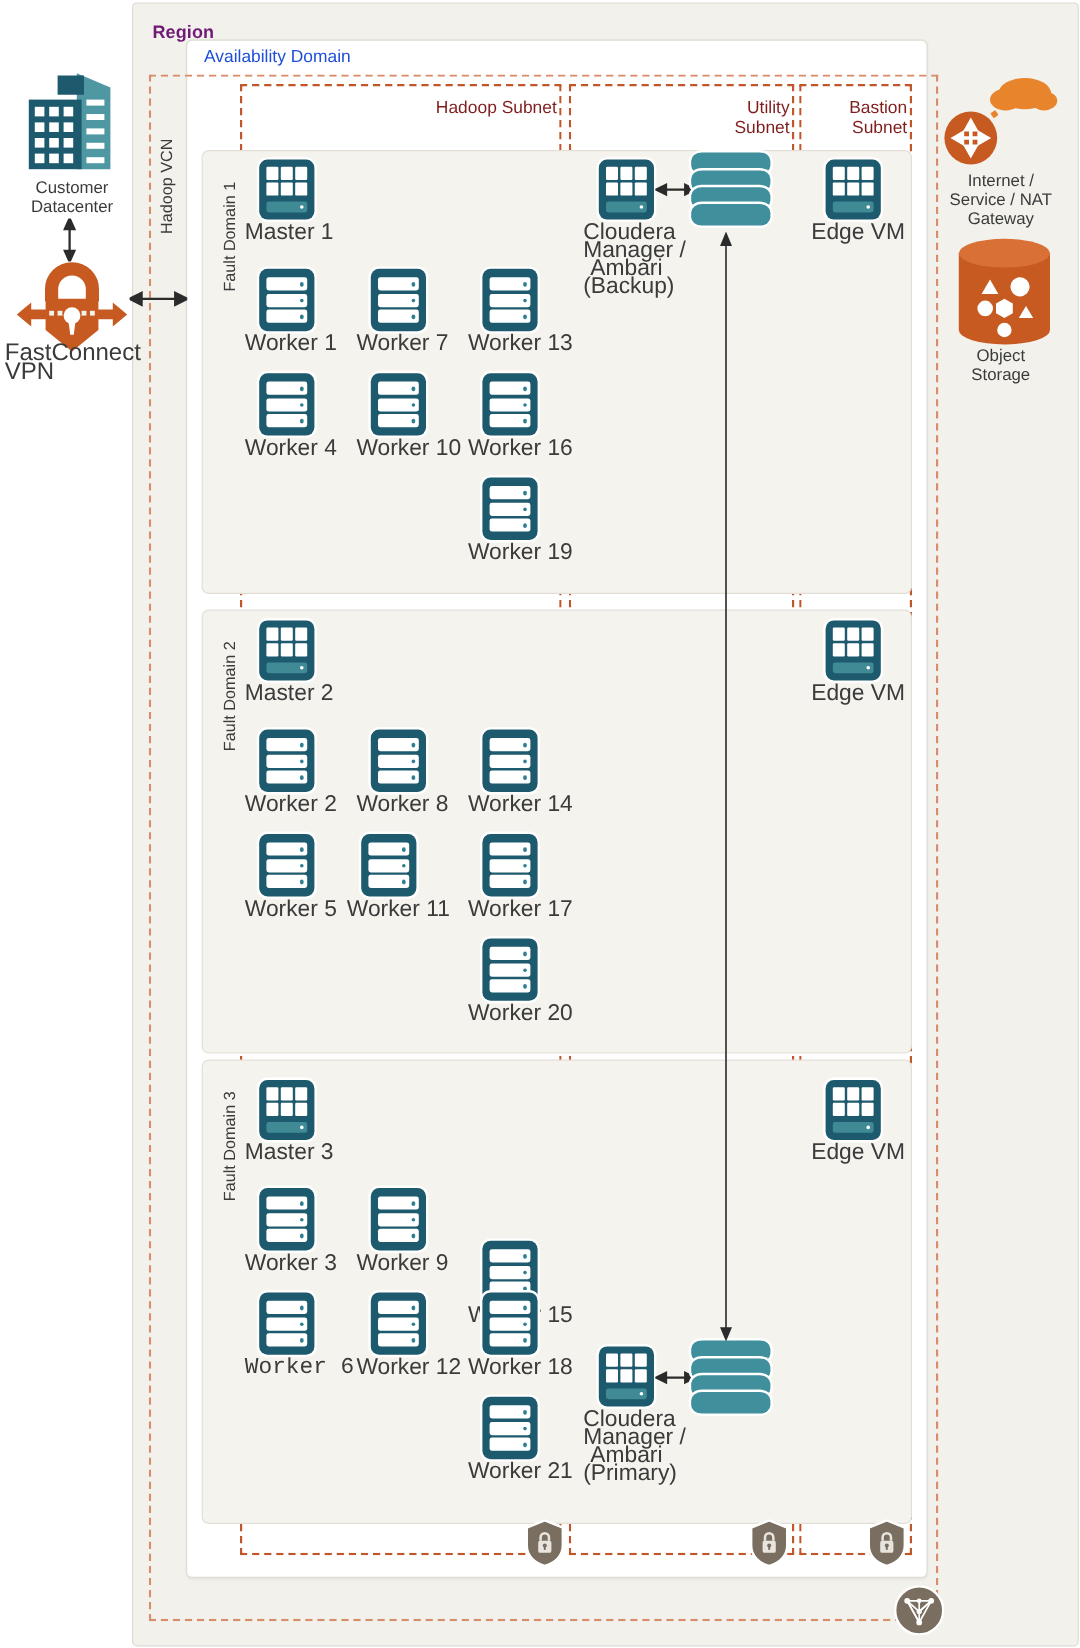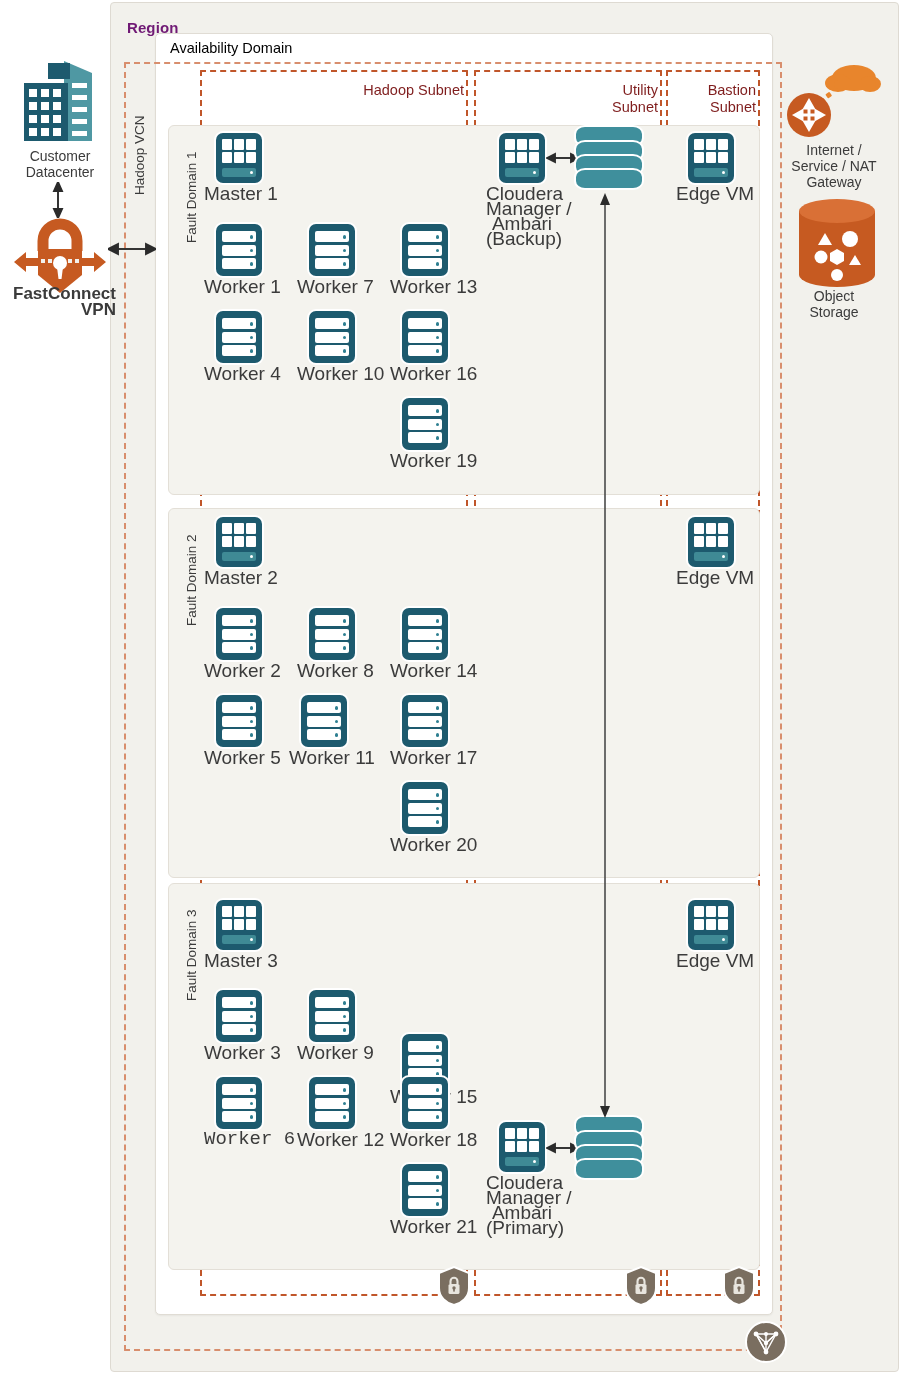--- a/index.html
+++ b/index.html
@@ -11,21 +11,21 @@
 
   
   #region-box{left:110px;top:2px;width:787px;height:1368px;
               background:#f2f1ec;border:1px solid #dedad2;border-radius:4px;}
   #region-title{left:127px;top:7px;font-size:15px;font-weight:bold;color:#701a75;letter-spacing:.1px;margin-top:12px;}
 
   
   #ad-box{left:155px;top:33px;width:616px;height:1280px;
           background:#ffffff;border:1px solid #e0dcd4;border-radius:5px;
           box-shadow:0 1px 2px rgba(0,0,0,.05);}
-  #ad-title{left:170px;top:40px;font-size:14.5px;color:#000000;}
+  #ad-title{left:170px;top:40px;font-size:14.5px;color:#1d4ed8;}
 
   
   #vcn-box{left:124px;top:62px;width:654px;height:1285px;
            border:2px dashed #d88e6d;border-radius:1px;}
   #vcn-label{left:128px;top:95px;width:22px;height:120px;
              font-size:13.5px;color:#3b3b3b;
              writing-mode:vertical-rl;transform:rotate(180deg);
              display:flex;align-items:center;justify-content:center;}
 
   
@@ -86,21 +86,21 @@
   .db-ico .d:nth-child(3){top:29px;}
   .db-ico .d:nth-child(4){top:43px;}
 
   
   .shield{width:34px;height:40px;}
   
   #dc-ico{left:18px;top:57px;width:84px;height:94px;}
   #dc-label{left:4px;top:148px;width:112px;text-align:center;font-size:14px;line-height:16px;}
   #dc-arrow{left:50px;top:182px;width:16px;height:36px;}
   #vpn-ico{left:14px;top:215px;width:92px;height:86px;}
-  #vpn-label{left:4px;top:286px;width:112px;text-align:right;font-size:17px;line-height:16px;font-weight:bold;}
+  #vpn-label{left:4px;top:286px;width:112px;text-align:left;font-size:20px;line-height:16px;}
   #vpn-conn{left:108px;top:238px;width:48px;height:22px;}
 
   
   #gw-ico{left:782px;top:58px;width:100px;height:90px;}
   #gw-label{left:780px;top:142px;width:108px;text-align:center;font-size:14px;line-height:16px;}
   #obj-ico{left:795px;top:197px;width:84px;height:92px;}
   #obj-label{left:780px;top:288px;width:108px;text-align:center;font-size:14px;line-height:16px;}
 </style>
 </head>
 <body>

